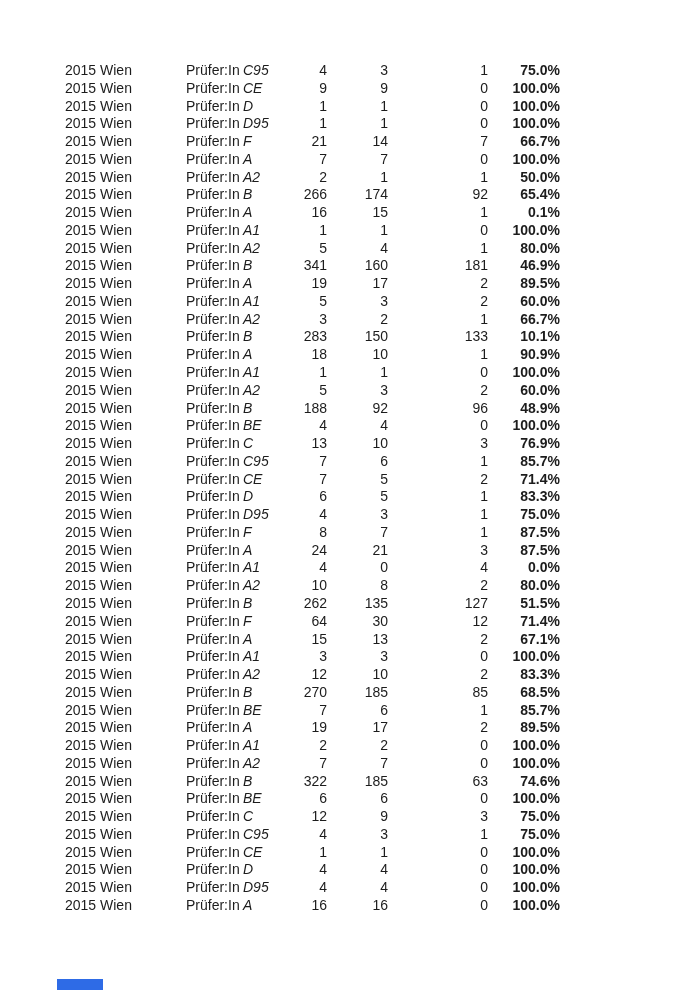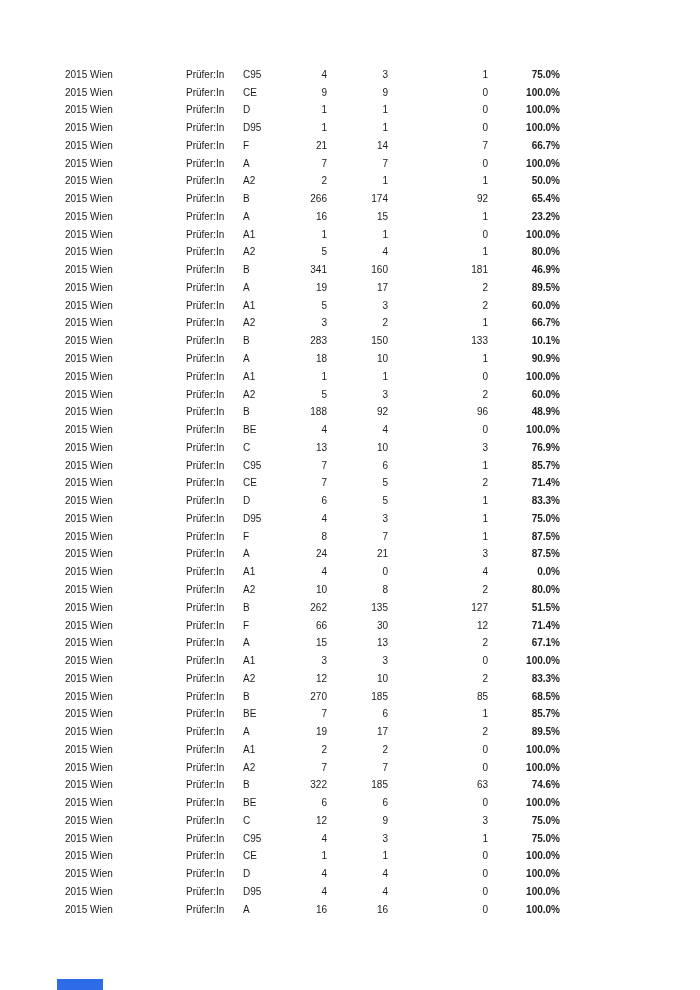--- a/index.html
+++ b/index.html
@@ -13,28 +13,28 @@
     font-family: "Liberation Sans", "DejaVu Sans", sans-serif;
   }
   .table {
     position: absolute;
     left: 65px;
     top: 62px;
   }
   .row {
     display: flex;
     height: 17.77px;
-    align-items: flex-end;
-    font-size: 10px;
+    align-items: flex-start;
+    font-size: 14px;
     white-space: nowrap;
   }
   .cell { display: block; overflow: visible; }
   .c0 { width: 121px; text-align: left;  }  
   .c1 { width: 57px;  text-align: left;  }  
-  .c2 { width: 45px;  text-align: left;  }  
+  .c2 { width: 45px;  text-align: left; font-style: italic;  }  
   .c3 { width: 39px;  text-align: right; }  
   .c4 { width: 61px;  text-align: right; }  
   .c5 { width: 100px; text-align: right; }  
   .c6 { width: 72px;  text-align: right; font-weight: bold; }  
   .bluebar {
     position: absolute;
     left: 57px;
     bottom: 0;
     width: 46px;
     height: 11px;
@@ -116,21 +116,21 @@
       <span class="cell c5">92</span>
       <span class="cell c6">65.4%</span>
     </div>
     <div class="row">
       <span class="cell c0">2015 Wien</span>
       <span class="cell c1">Prüfer:In</span>
       <span class="cell c2">A</span>
       <span class="cell c3">16</span>
       <span class="cell c4">15</span>
       <span class="cell c5">1</span>
-      <span class="cell c6">23.2%</span>
+      <span class="cell c6">0.1%</span>
     </div>
     <div class="row">
       <span class="cell c0">2015 Wien</span>
       <span class="cell c1">Prüfer:In</span>
       <span class="cell c2">A1</span>
       <span class="cell c3">1</span>
       <span class="cell c4">1</span>
       <span class="cell c5">0</span>
       <span class="cell c6">100.0%</span>
     </div>
@@ -320,21 +320,21 @@
       <span class="cell c2">B</span>
       <span class="cell c3">262</span>
       <span class="cell c4">135</span>
       <span class="cell c5">127</span>
       <span class="cell c6">51.5%</span>
     </div>
     <div class="row">
       <span class="cell c0">2015 Wien</span>
       <span class="cell c1">Prüfer:In</span>
       <span class="cell c2">F</span>
-      <span class="cell c3">66</span>
+      <span class="cell c3">64</span>
       <span class="cell c4">30</span>
       <span class="cell c5">12</span>
       <span class="cell c6">71.4%</span>
     </div>
     <div class="row">
       <span class="cell c0">2015 Wien</span>
       <span class="cell c1">Prüfer:In</span>
       <span class="cell c2">A</span>
       <span class="cell c3">15</span>
       <span class="cell c4">13</span>

